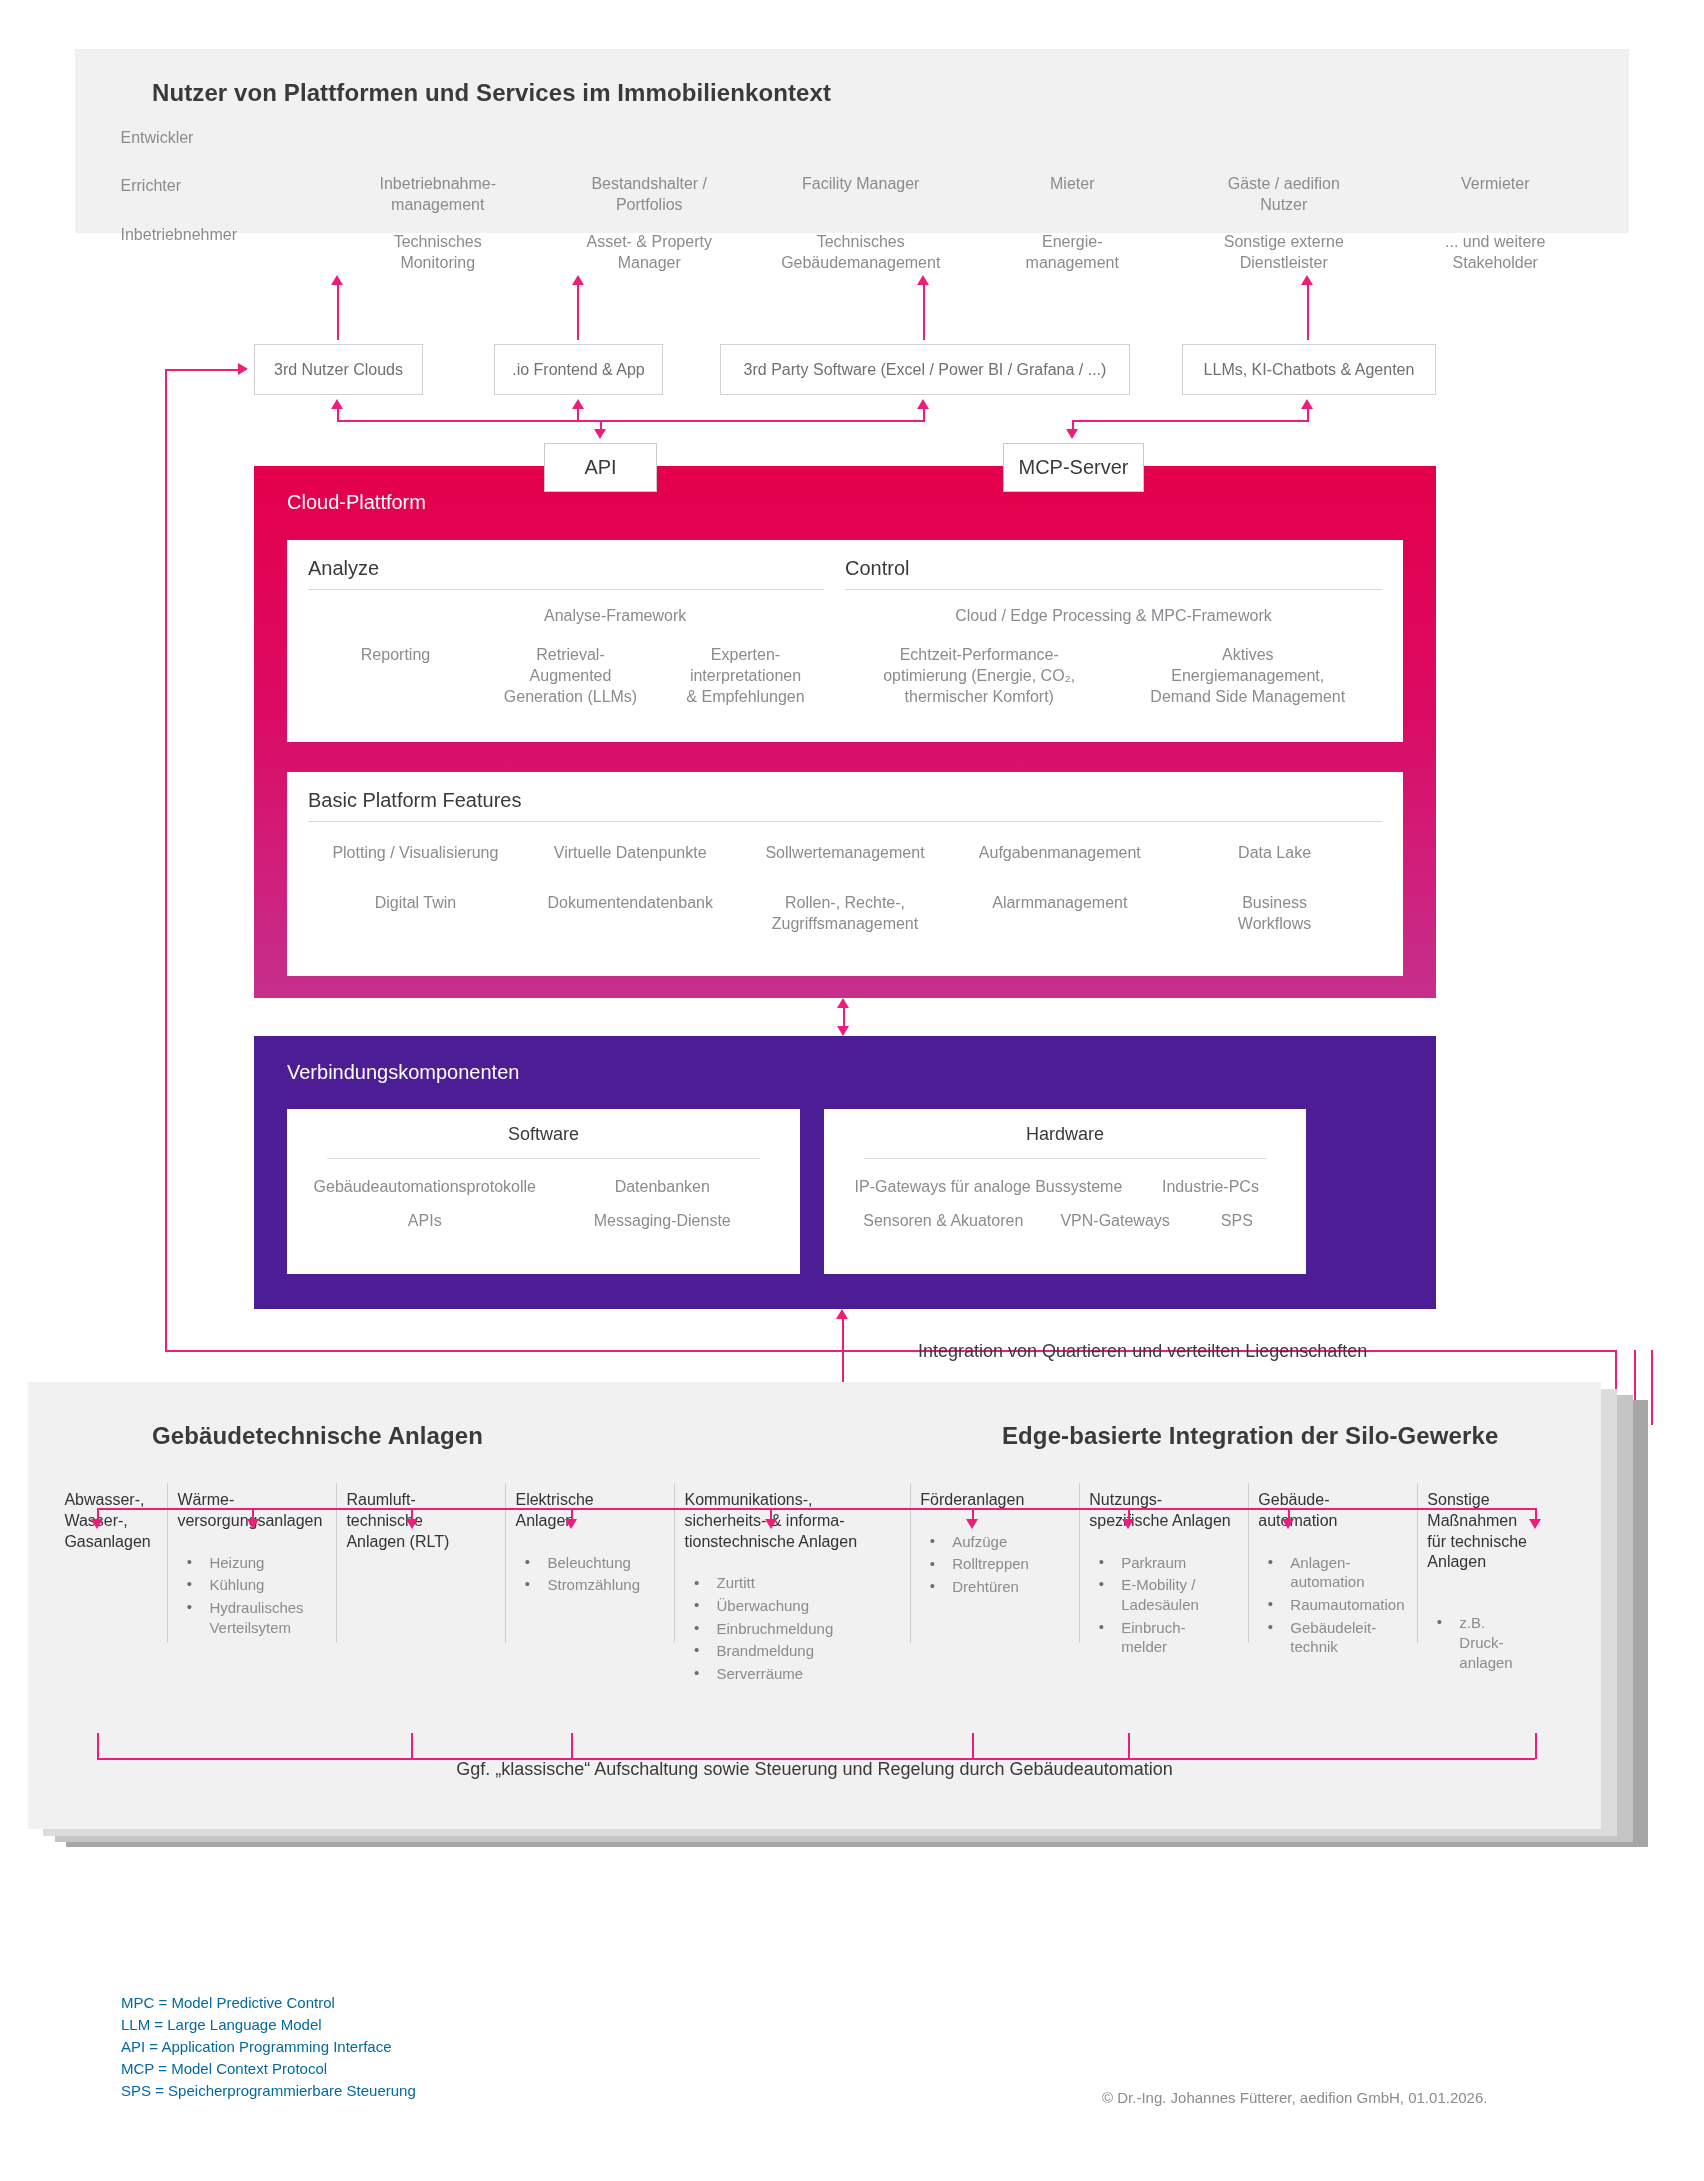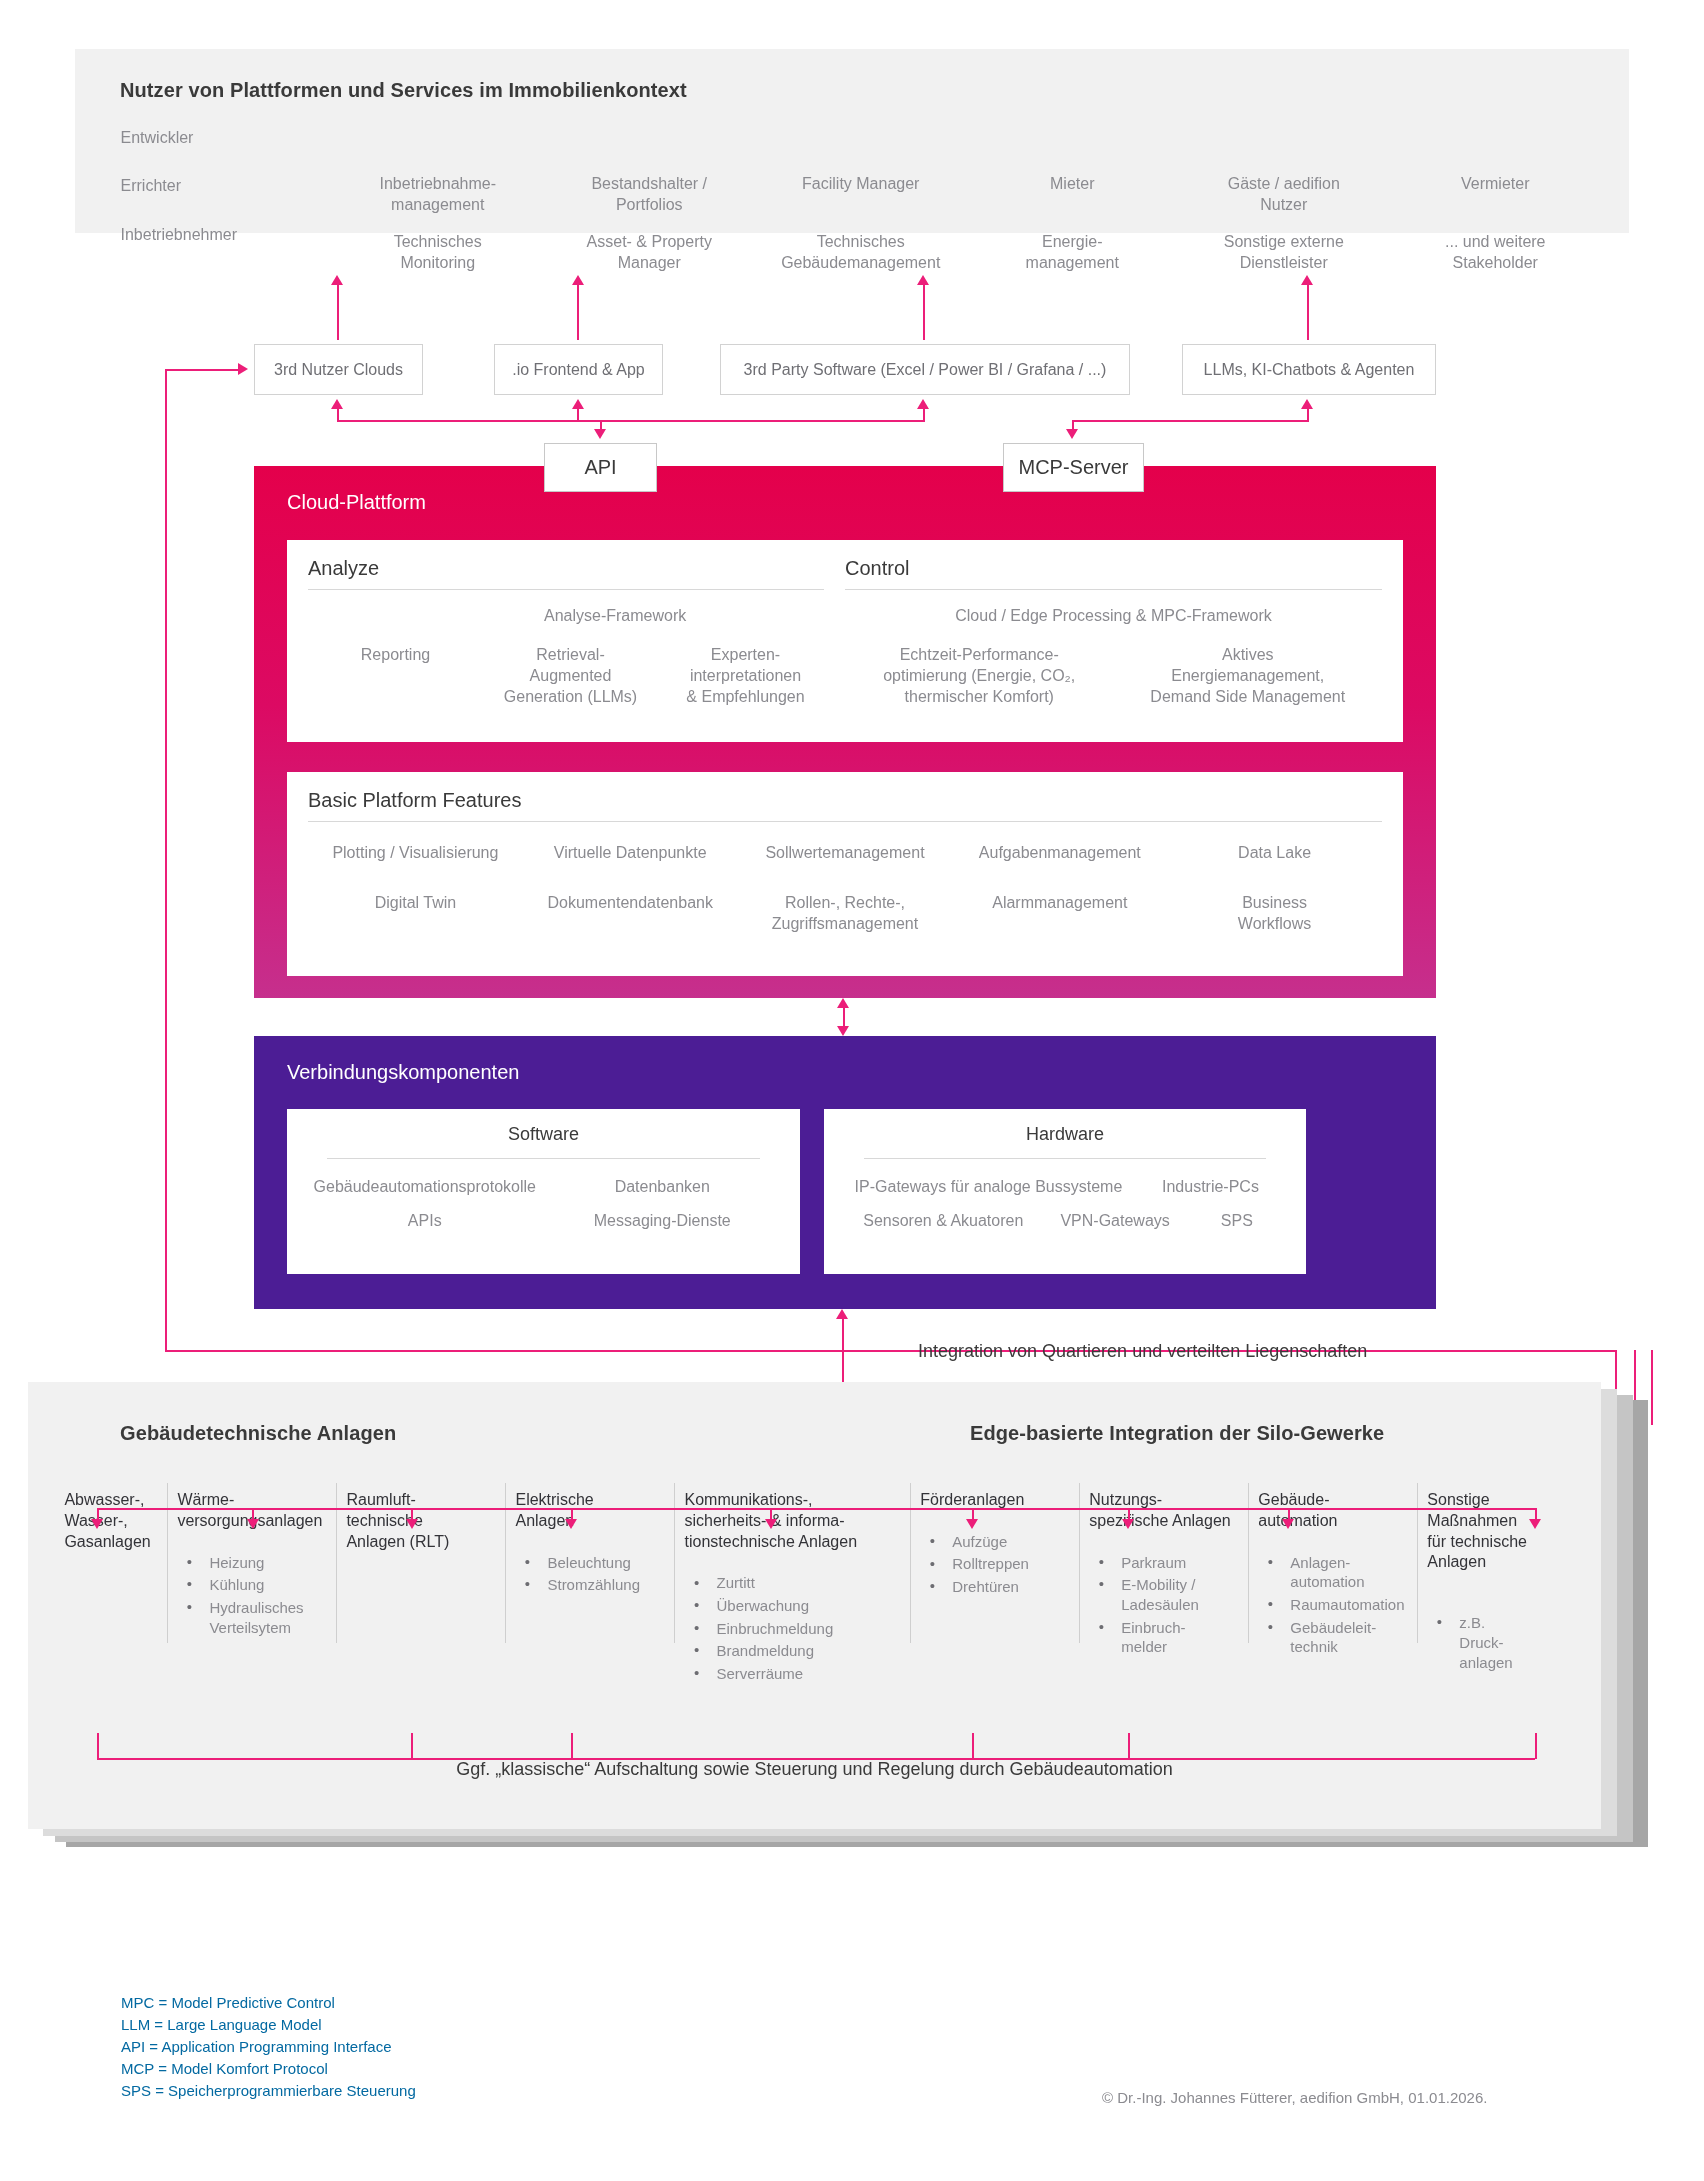--- a/index.html
+++ b/index.html
@@ -6,21 +6,21 @@
   body {
     width: 1704px; height: 2182px;
     background: #ffffff;
     font-family: "Liberation Sans", sans-serif;
     position: relative;
     overflow: hidden;
   }
   .canvas { position: absolute; inset: 0; }
 
   
-  .sec-title { font-size: 20px; color: #3a3a3a; font-weight: 600; letter-spacing: 0.1px; }
+  .sec-title { font-size: 24px; color: #3a3a3a; font-weight: 600; letter-spacing: 0.1px; margin-left: 32px; }
 
   
   #stakeholders {
     position: absolute; left: 75px; top: 49px; width: 1554px; height: 184px;
     background: #f1f1f1;
   }
   #stakeholders .hd { position: absolute; left: 45px; top: 30px; }
   .stake-cols {
     position: absolute; left: 38px; top: 79px; right: 28px;
     display: flex;
@@ -492,20 +492,20 @@
   <div class="ln lnv" style="left:411px; top:1733px; height:26px;"></div>
   <div class="ln lnv" style="left:571px; top:1733px; height:26px;"></div>
   <div class="ln lnv" style="left:972px; top:1733px; height:26px;"></div>
   <div class="ln lnv" style="left:1128px; top:1733px; height:26px;"></div>
   <div class="ln lnv" style="left:1535px; top:1733px; height:26px;"></div>
 
   <div id="legend">
     <div>MPC =  Model Predictive Control</div>
     <div>LLM = Large Language Model</div>
     <div>API = Application Programming Interface</div>
-    <div>MCP = Model Komfort Protocol</div>
+    <div>MCP = Model Context Protocol</div>
     <div>SPS = Speicherprogrammierbare Steuerung</div>
   </div>
 
   <div id="copyright">© Dr.-Ing. Johannes Fütterer, aedifion GmbH, 01.01.2026.</div>
 
 </div>
 
 
 </body></html>

